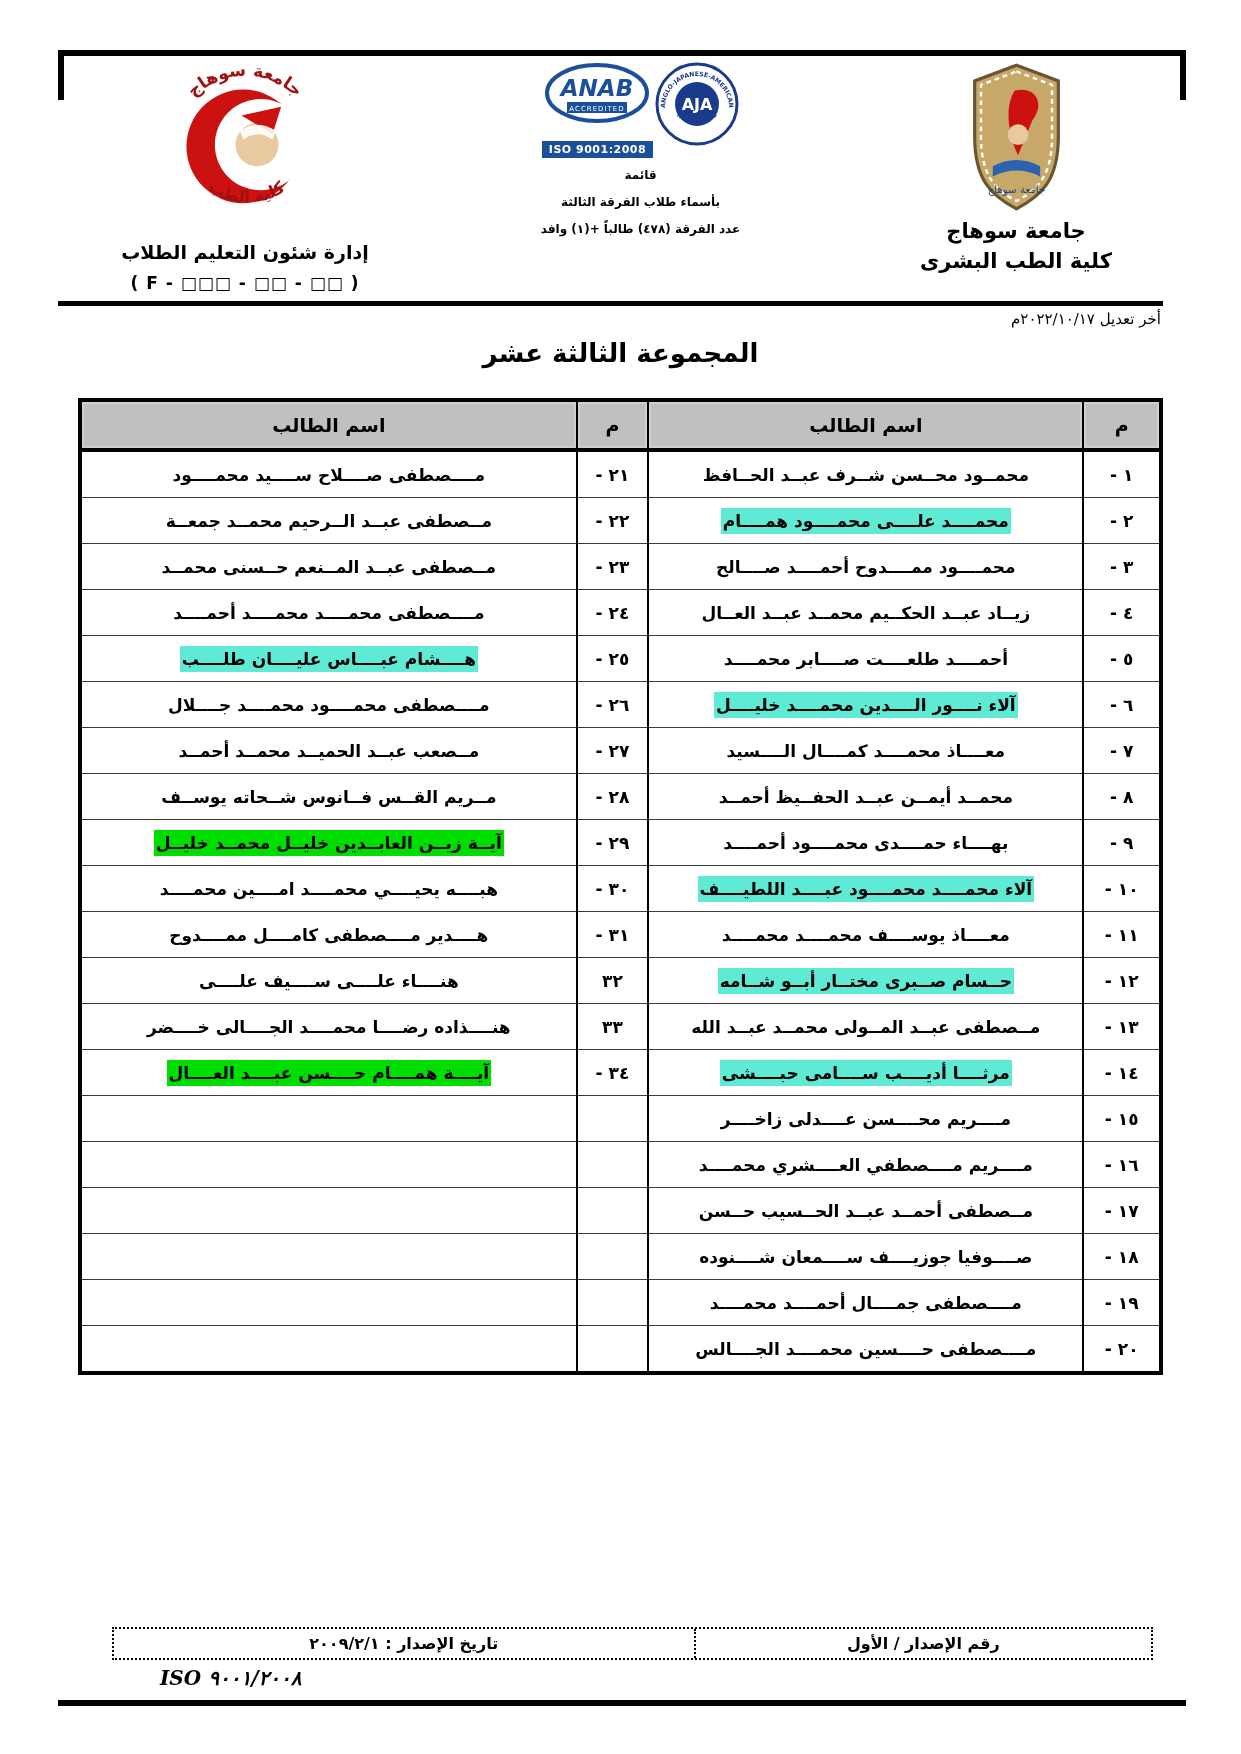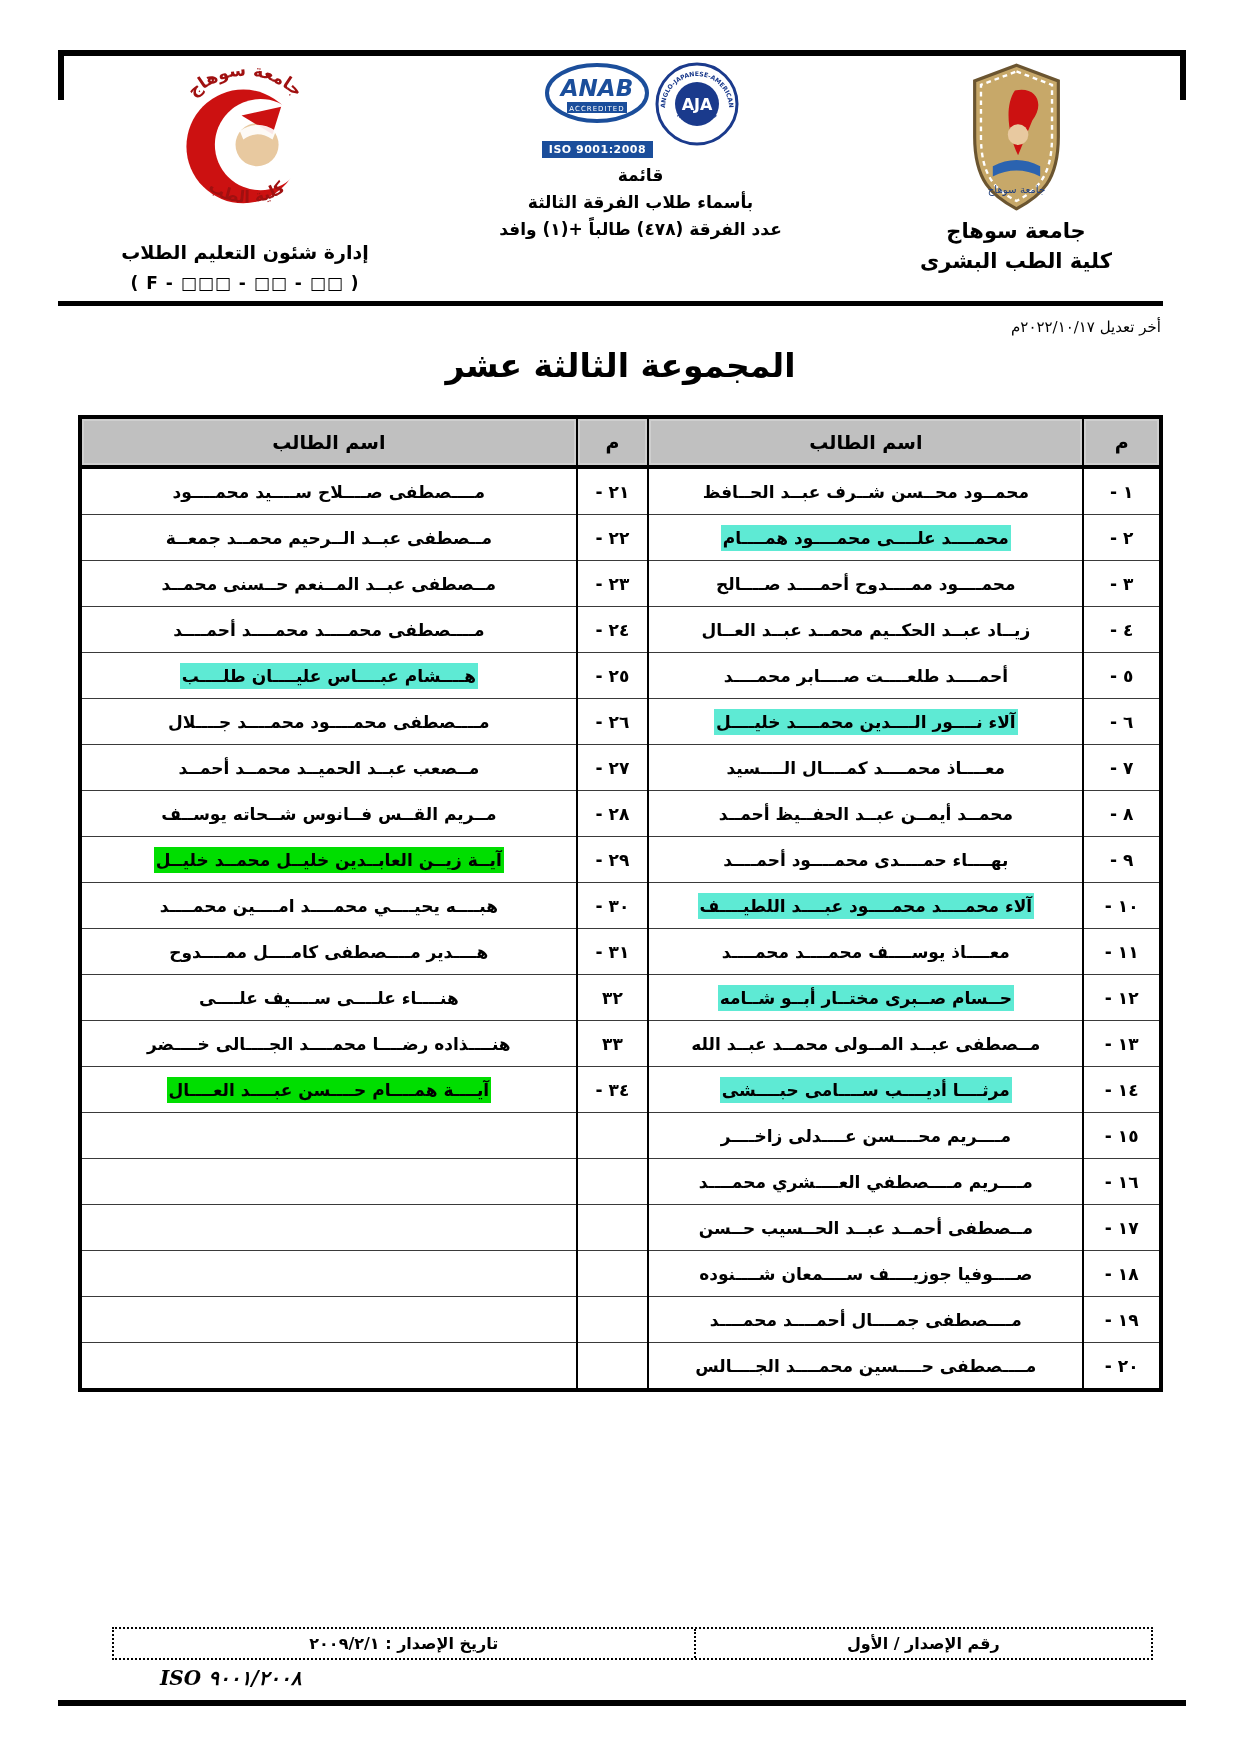--- a/index.html
+++ b/index.html
@@ -6,31 +6,31 @@
   .page{position:relative;width:1241px;height:1754px;background:#ffffff;margin:0 auto;
         font-family:"DejaVu Sans",sans-serif;direction:rtl;color:#000;overflow:hidden;}
   .bar{position:absolute;background:#000;}
   
   .header{display:flex;justify-content:space-between;align-items:flex-start;
           padding:0 80px;padding-top:62px;}
   .h-right{width:290px;text-align:center;}
   .h-center{width:440px;text-align:center;}
   .h-left{width:330px;text-align:center;}
   .uni-line{font-weight:bold;font-size:21px;line-height:30px;}
-  .c-line{font-weight:bold;font-size:17px;line-height:27px;}
+  .c-line{font-weight:bold;font-size:12px;line-height:27px;}
   .c-line.year{font-size:19px;}
   .logos-row{display:flex;justify-content:center;align-items:flex-start;gap:2px;direction:ltr;margin-bottom:4px;}
   .anab-block{display:flex;flex-direction:column;align-items:center;}
   .iso-chip{background:#1B4E9B;color:#fff;font-size:11px;font-weight:bold;
             padding:2px 7px;margin-top:13px;letter-spacing:.5px;direction:ltr;}
   .dept-line{font-weight:bold;font-size:19px;margin-top:20px;}
   .code-line{direction:ltr;font-weight:bold;font-size:17px;margin-top:10px;letter-spacing:1px;}
   .divider{height:5px;background:#000;margin:8px 78px 0 58px;}
-  .last-mod{padding:12px 80px 0 0;font-size:15px;font-family:"DejaVu Serif",serif;}
-  .title{text-align:center;font-size:33px;font-weight:bold;margin-top:10px;}
+  .last-mod{padding:4px 80px 0 0;font-size:15px;font-family:"DejaVu Serif",serif;}
+  .title{text-align:center;font-size:26px;font-weight:bold;margin-top:10px;}
   
   .tbl-wrap{padding:0 78px;margin-top:30px;}
   table.roster{width:100%;border-collapse:collapse;table-layout:fixed;border:4px solid #000;}
   .roster th{background:#C0C0C0;height:44px;font-size:19px;font-weight:bold;
              border:2px solid #000;border-bottom:4px solid #000;box-shadow:inset 0 0 0 2px #cfcfcf;}
   .roster td{height:45px;padding:0 4px;text-align:center;vertical-align:middle;
              border-top:1px solid #3a3a3a;border-bottom:1px solid #3a3a3a;
              border-left:2px solid #000;border-right:2px solid #000;overflow:hidden;}
   .roster td.name{font-weight:bold;font-size:17px;white-space:nowrap;}
   .roster td.num{font-weight:bold;font-size:17px;}

